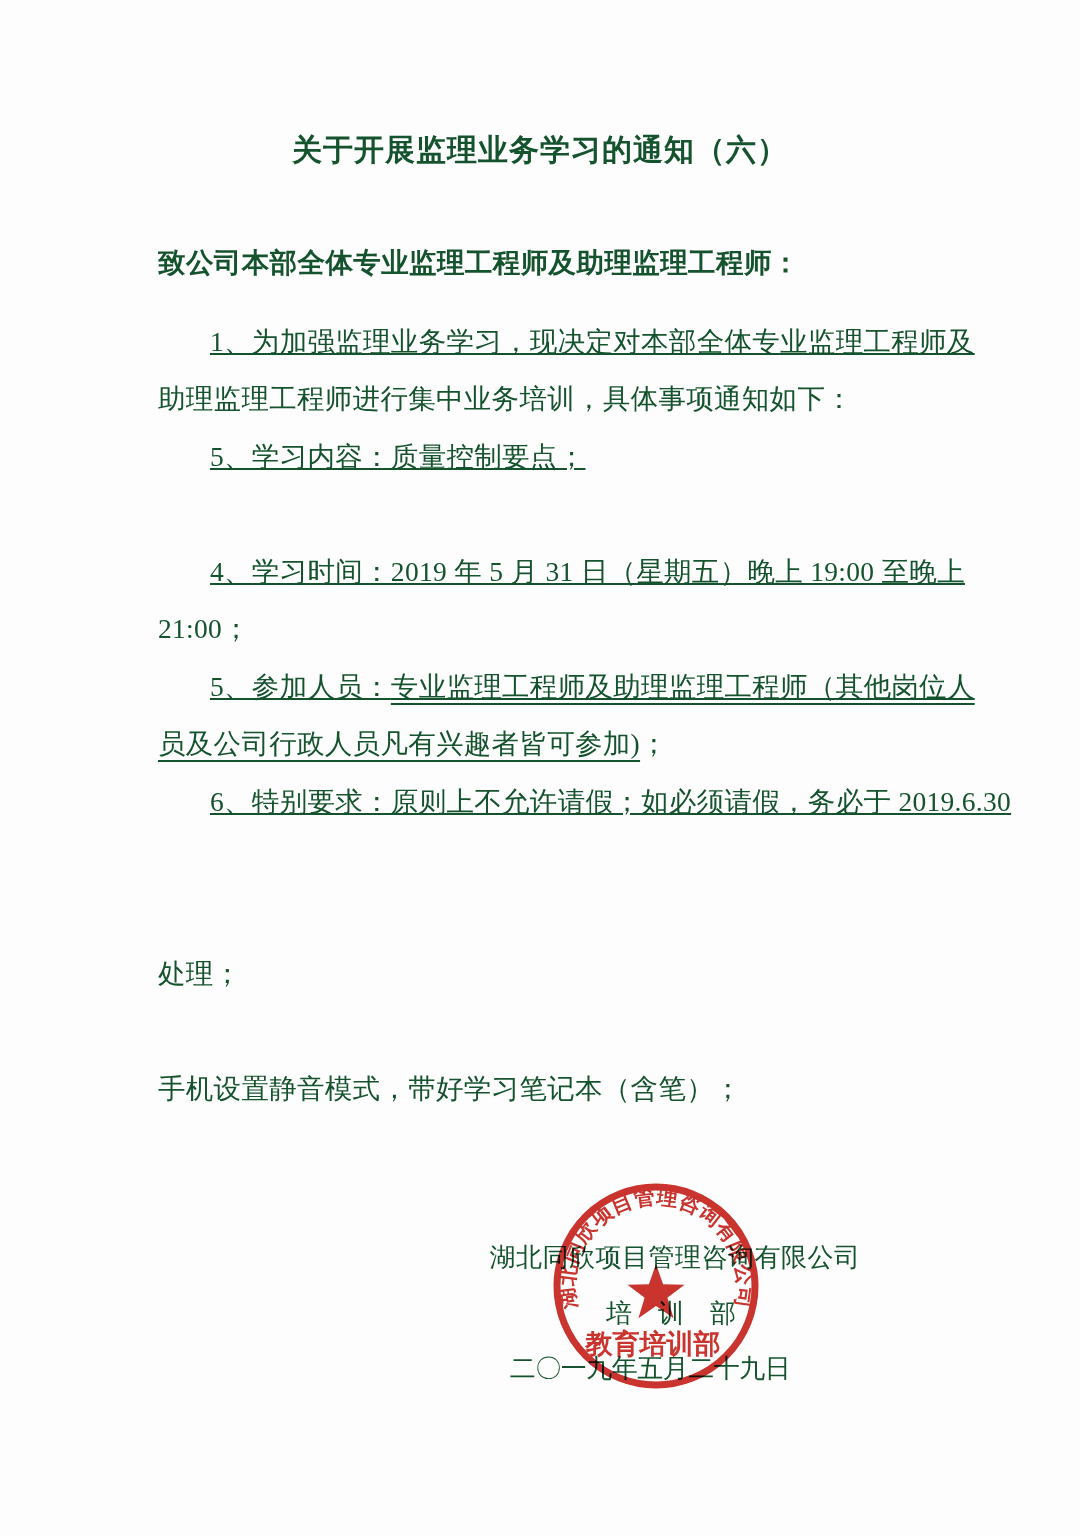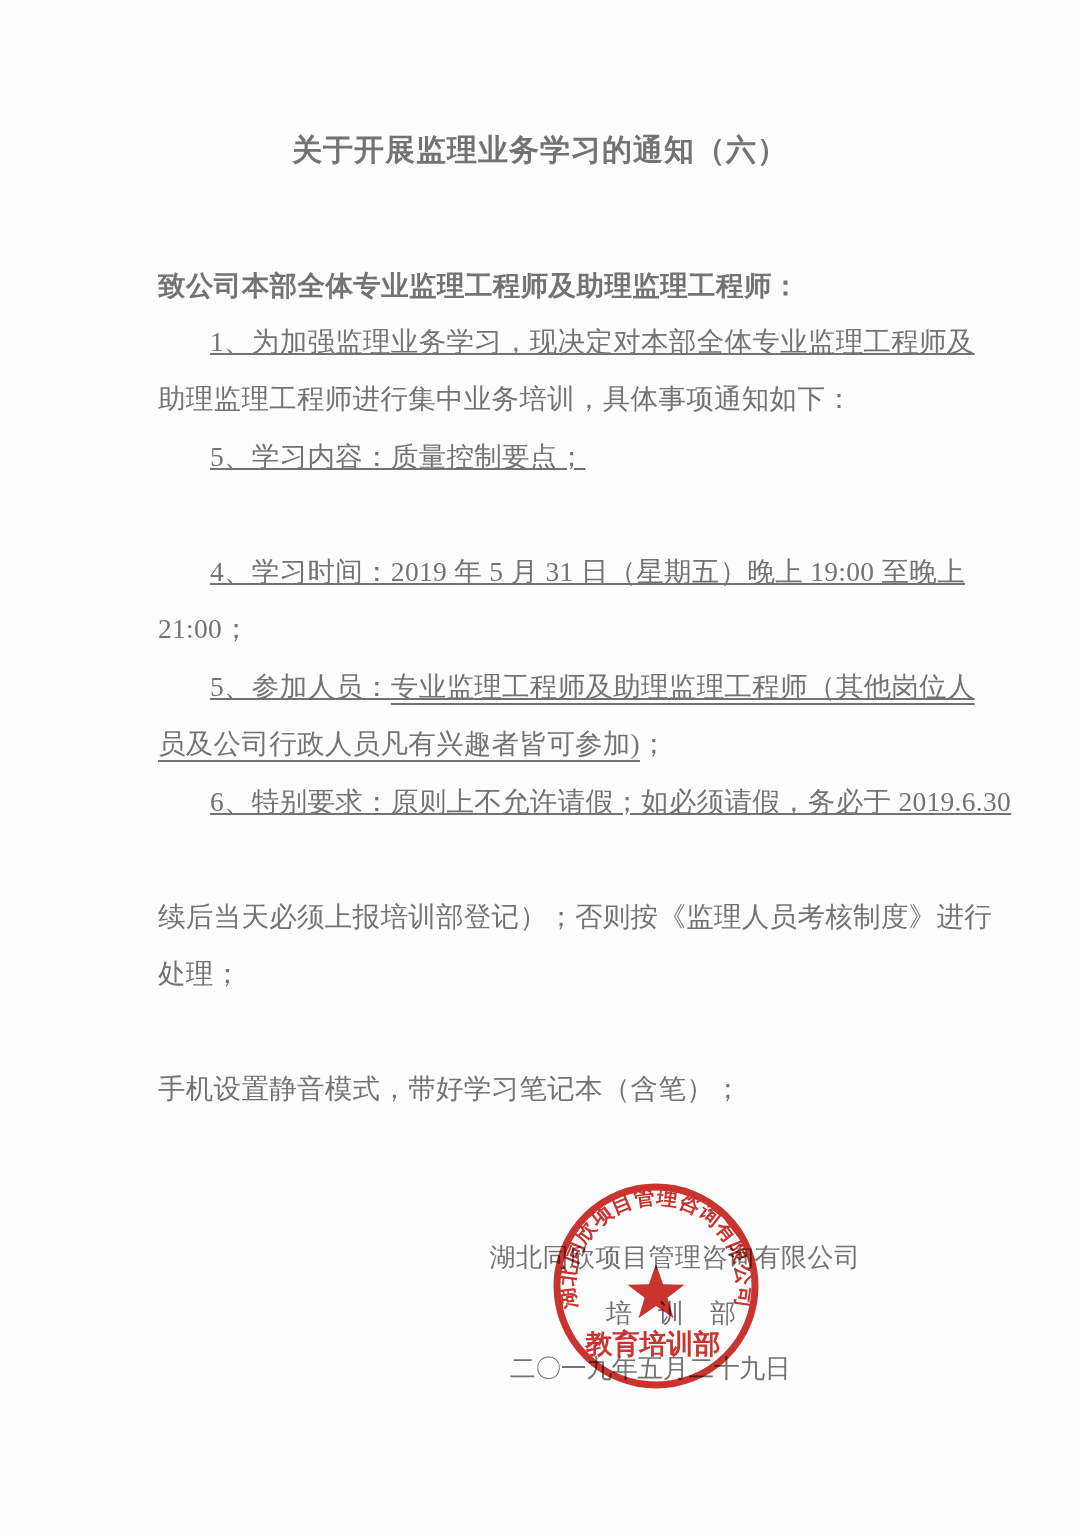--- a/index.html
+++ b/index.html
@@ -2,31 +2,31 @@
 <html><head>
 <meta charset="utf-8">
 <style>
   html,body{margin:0;padding:0;background:#e8e8e8;}
   .page{
     position:relative;
     width:1080px;height:1536px;
     margin:0 auto;
     background:#fdfdfd;
     font-family:"Liberation Serif","DejaVu Serif",serif;
-    color:#737373;
+    color:#14532d;
     overflow:hidden;
   }
   .title{
     position:absolute;top:130px;left:0;width:100%;
     text-align:center;
     font-size:30px;font-weight:700;letter-spacing:1px;
     white-space:nowrap;
   }
   .salutation{
-    position:absolute;left:158px;top:268px;
+    position:absolute;left:158px;top:245px;
     font-size:27.5px;font-weight:700;letter-spacing:0.4px;
     white-space:nowrap;
   }
   .bodyline{
     position:absolute;left:158px;
     font-size:27.5px;font-weight:500;letter-spacing:0.3px;
     white-space:nowrap;
   }
   .indent{padding-left:52px;text-decoration:underline;}
   .uline{
@@ -66,21 +66,20 @@
   <div class="bodyline" style="top:381px">助理监理工程师进行集中业务培训，具体事项通知如下：</div>
   <div class="bodyline indent" style="top:439px">5、学习内容：质量控制要点；</div>
   <div class="bodyline indent" style="top:554px">4、学习时间：2019 年 5 月 31 日（星期五）晚上 19:00 至晚上</div>
   <div class="bodyline" style="top:611px">21:00；</div>
 
   <div class="bodyline indent" style="top:669px"><span>5、参加人员：</span><span class="uline">专业监理工程师及助理监理工程师（其他岗位人</span></div>
 
   <div class="bodyline" style="top:726px"><span class="uline">员及公司行政人员凡有兴趣者皆可参加)</span><span>；</span></div>
 
   <div class="bodyline indent" style="top:784px">6、特别要求：原则上不允许请假；如必须请假，务必于 2019.6.30</div>
-  <div class="bodyline" style="top:899px">续后当天必须上报培训部登记）；否则按《监理人员考核制度》进行</div>
   <div class="bodyline" style="top:956px">处理；</div>
   <div class="bodyline" style="top:1071px">手机设置静音模式，带好学习笔记本（含笔）；</div>
 
   <div class="sig-company">湖北同欣项目管理咨询有限公司</div>
   <div class="sig-dept">培　训　部</div>
   <div class="sig-date">二〇一九年五月二十九日</div>
 
   <svg class="stamp" width="216" height="216" viewBox="0 0 216 216" xmlns="http://www.w3.org/2000/svg">
     <circle cx="108" cy="108" r="99" fill="none" stroke="#c8241e" stroke-width="7"></circle>
     <path id="sealArc" d="M 28.8 129.2 A 82 82 0 1 1 187.2 129.2" fill="none"></path>

